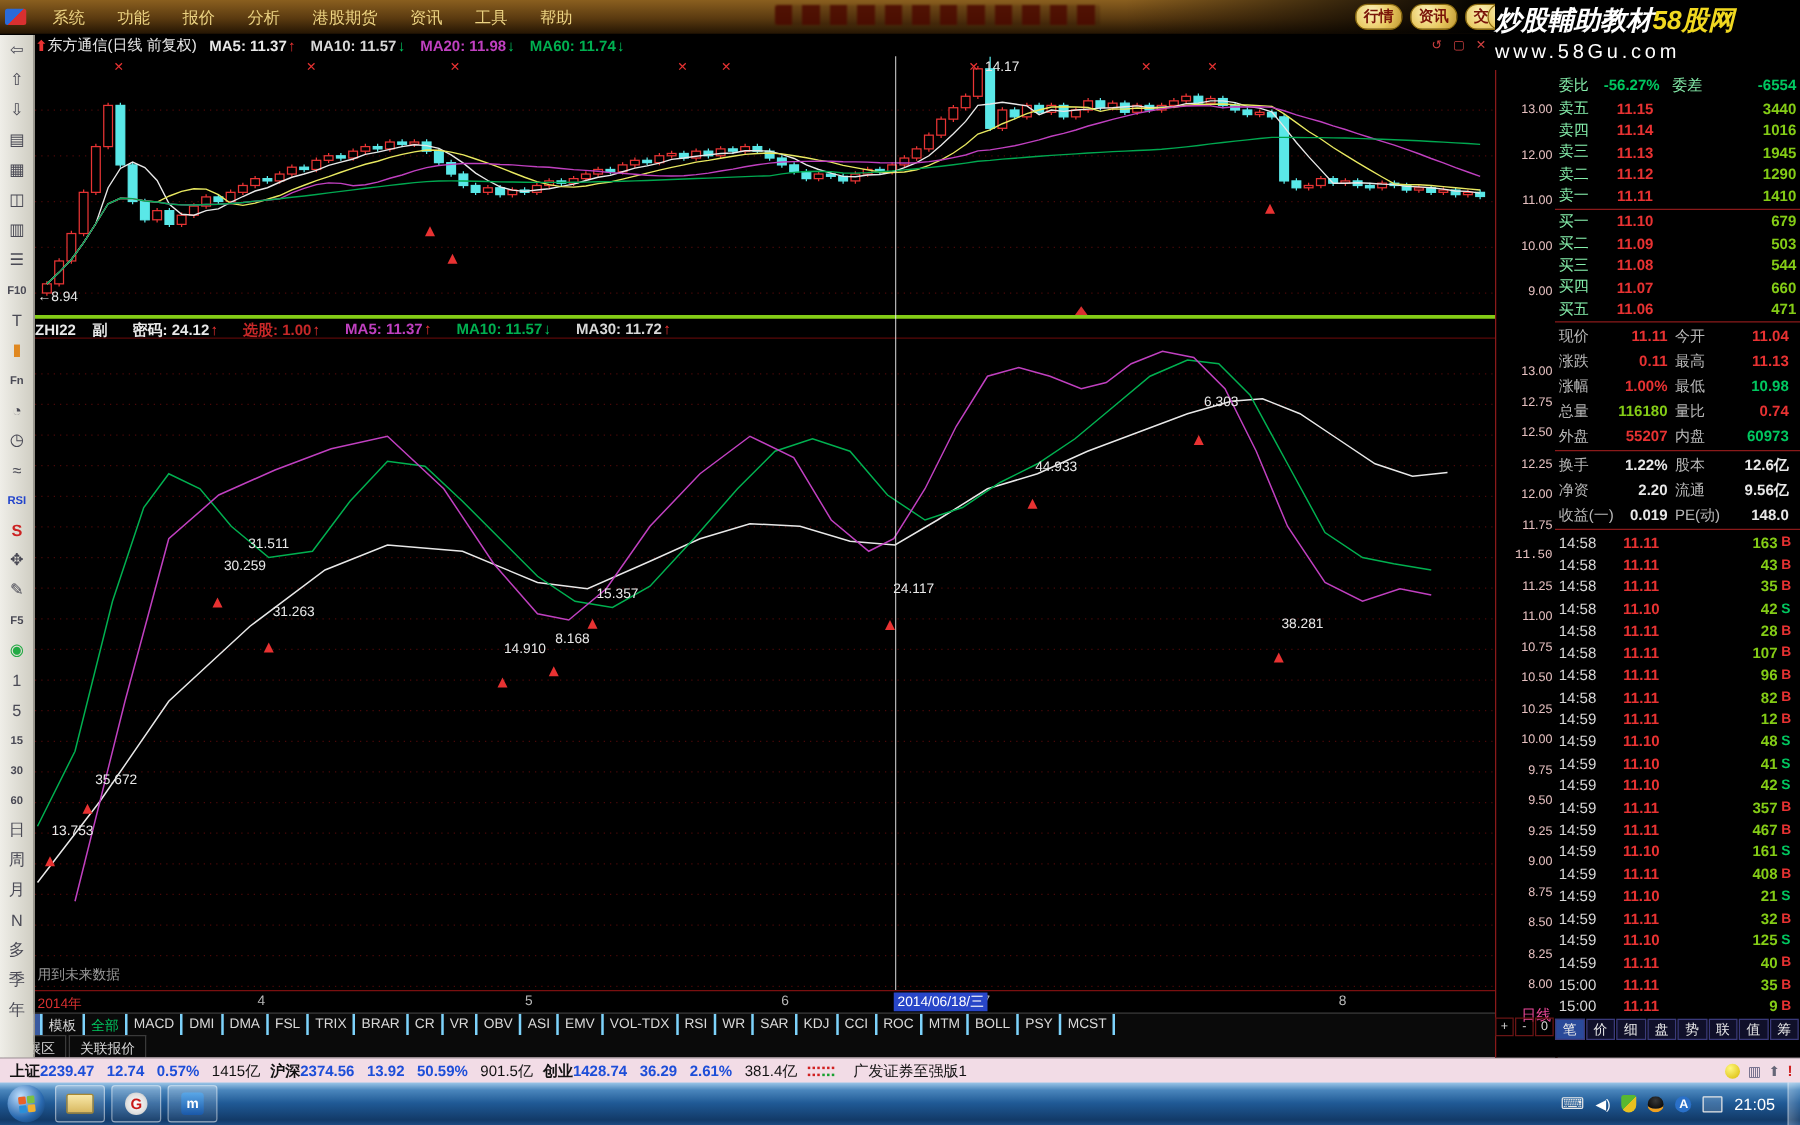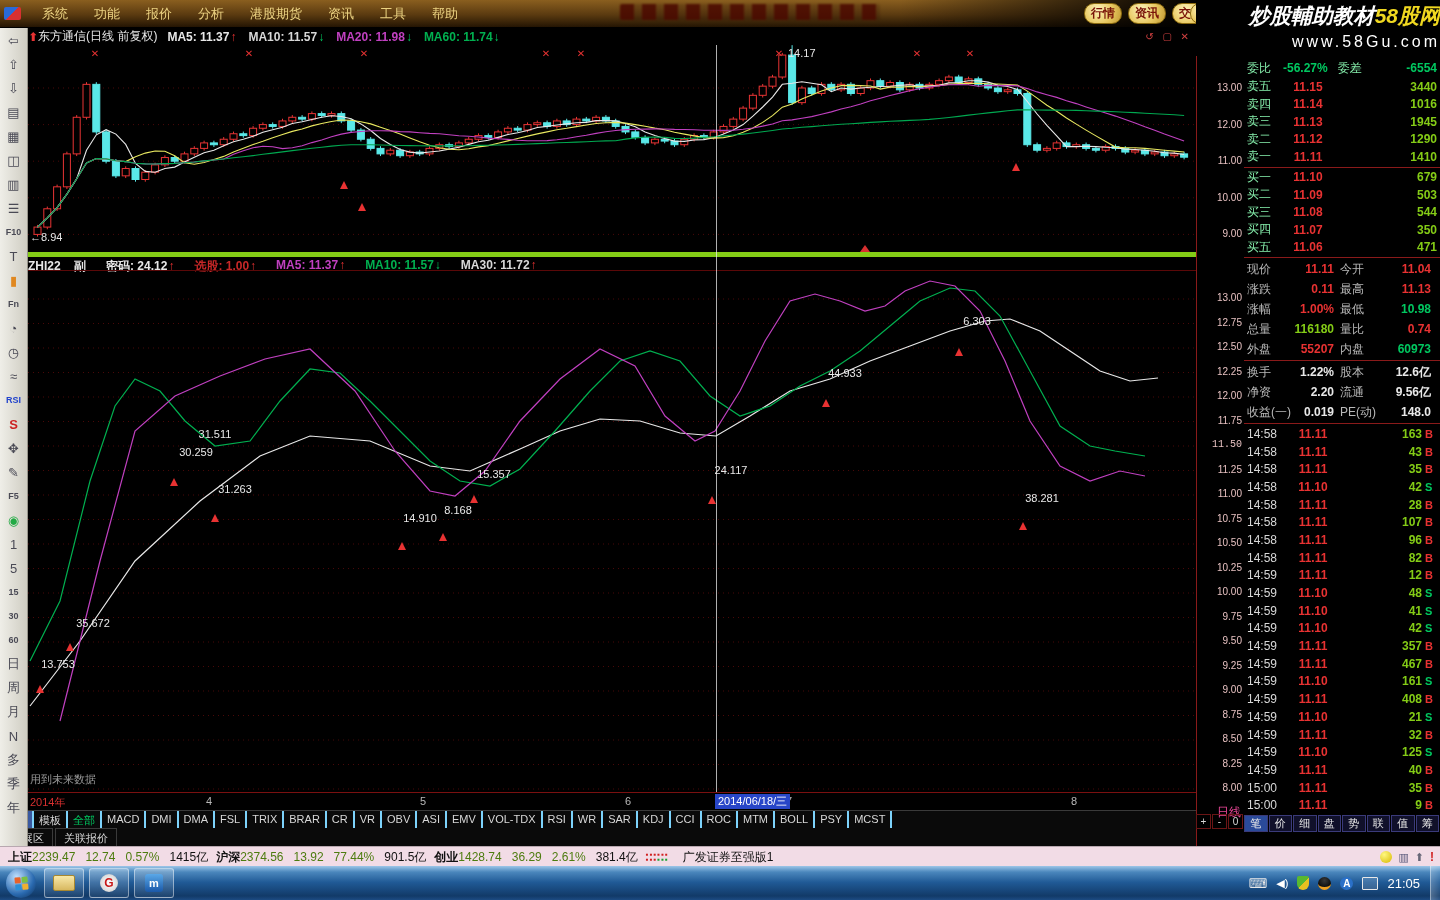--- a/index.html
+++ b/index.html
@@ -10,37 +10,37 @@
   .menubar{left:0;top:0;width:1440px;height:27px;background:linear-gradient(#8a5f1f,#5a3a10 55%,#241503);display:flex;align-items:center;z-index:5}
   .menufade{left:900px;top:0;width:540px;height:27px;background:linear-gradient(90deg,rgba(0,0,0,0),#000 55%);z-index:5}
   .logo{width:17px;height:13px;margin:0 8px 0 4px;background:linear-gradient(135deg,#2a6ad8 50%,#d83030 50%);border-radius:2px;z-index:6}
   .menu-item{color:#ecd382;font-size:13px;margin:0 13px;z-index:6;white-space:nowrap}
   .marquee{left:620px;top:4px;width:260px;height:16px;z-index:6;opacity:.85;filter:blur(1px);
            background:repeating-linear-gradient(90deg,#4a0800 0 14px,rgba(40,5,0,.2) 14px 22px);border-radius:2px}
   .gold-btn{background:radial-gradient(circle at 35% 30%,#fdf3bb,#e8c860 55%,#bf9630);border:1px solid #8a6a10;border-radius:10px;
             color:#7a1408;font-size:12px;font-weight:bold;padding:1px 6px;margin-left:6px;z-index:6;white-space:nowrap}
   .gold-half{width:14px;overflow:hidden}
   
-  .banner{left:1196px;top:0;width:244px;height:56px;background:#000;z-index:7;text-align:right}
+  .banner{left:1196px;top:0;width:244px;height:56px;background:#000;z-index:7;text-align:left}
   .banner .l1{font-size:21px;font-weight:bold;font-style:italic;color:#fff;margin-top:2px;white-space:nowrap}
   .banner .l1 .yel{color:#f0d820}
   .banner .l2{font-size:16px;color:#fff;letter-spacing:3px;margin-top:3px;white-space:nowrap}
   
   .chart-header{left:28px;top:28px;width:1168px;height:17px;background:#000;display:flex;align-items:center;font-size:12px;z-index:2;white-space:nowrap}
   .chart-header .title{color:#e8e8e8;margin-right:10px}
   .ma-item{margin-right:12px;font-weight:bold}
   .win-ctl{margin-left:auto;color:#d04040;font-size:10px;letter-spacing:3px;padding-right:4px}
   
   .toolbar{left:0;top:28px;width:27px;height:818px;background:linear-gradient(90deg,#efeee8,#cfcdc2);border-right:1px solid #97948a;
            display:flex;flex-direction:column;align-items:center;z-index:3}
   .tb-item{width:23px;height:24px;display:flex;align-items:center;justify-content:center;color:#4a4a55;font-size:13px;cursor:pointer}
   .tb-item.sm{font-size:9px;font-weight:bold}
   
   .kline-panel{left:28px;top:45px;width:1168px;height:207px}
-  .ind-header{left:28px;top:252px;width:1168px;height:18px;background:#000;border-top:5px solid #84cc16;display:flex;align-items:center;font-size:12px;white-space:nowrap}
+  .ind-header{left:28px;top:252px;width:1168px;height:18px;background:#000;border-top:3px solid #84cc16;display:flex;align-items:center;font-size:12px;white-space:nowrap}
   .ind-header span{margin-right:10px;font-weight:bold}
   .ind-panel{left:28px;top:270px;width:1168px;height:522px;border-top:1px solid #5a0808}
   .date-axis{left:28px;top:792px;width:1168px;height:18px;border-top:1px solid #7a1010;font-size:11px;background:#000}
   .date-axis .yr{position:absolute;left:2px;top:2px;color:#d83030}
   .dtick{position:absolute;top:2px;color:#b8b8b8}
   .dsel{position:absolute;top:1px;background:#2846c8;color:#fff;padding:0 3px;font-size:11px}
   .crosshair{left:716px;top:45px;width:1px;height:747px;background:rgba(235,235,235,.75);z-index:2}
   .divider-tri{left:860px;top:245px;width:0;height:0;border-left:5px solid transparent;border-right:5px solid transparent;border-bottom:7px solid #d83030;z-index:3}
   
   .tabs-row{left:0;top:810px;width:1196px;height:18px;background:#0a0a0a;border-top:1px solid #3a3a3a;display:flex;align-items:stretch;font-size:11px;overflow:hidden}
@@ -68,21 +68,21 @@
   .tick-row{display:flex;height:17.7px;align-items:center;padding:0 3px;font-size:12px;white-space:nowrap}
   .tick-row .t{color:#d8d8d8;width:40px}
   .tick-row .p{font-weight:bold;width:52px;text-align:center}
   .tick-row .v{flex:1;text-align:right;font-weight:bold;padding-right:3px}
   .tick-row .bs{width:12px;font-weight:bold;font-size:11px}
   .panel-tabs{display:flex;height:17px;margin-top:1px}
   .ptab{flex:1;text-align:center;color:#e8e8e8;font-size:11px;border:1px solid #3a3a7a;background:#10102a;margin-right:1px;cursor:pointer}
   .ptab.active{background:#2a4a9a}
   
   .statusbar{left:0;top:846px;width:1440px;height:20px;background:#f2dce6;border-top:1px solid #b8a8b0;display:flex;align-items:center;font-size:12px;color:#111;white-space:nowrap}
-  .sb-red{color:#4d7c0f;font-weight:normal}
+  .sb-red{color:#1d4ed8;font-weight:bold}
   .sb-name{font-weight:bold;margin-left:8px}
   .sb-dash{display:inline-block;margin:0 8px;line-height:5px;font-size:8px;letter-spacing:1px}
   .sb-icons{margin-left:auto;display:flex;align-items:center;margin-right:6px}
   .sb-icons>div{margin-left:6px}
   
   .taskbar{left:0;top:866px;width:1440px;height:34px;background:linear-gradient(#9cc6e8,#4a86bc 18%,#205a96 48%,#123a68 88%,#1c4b82);display:flex;align-items:center;z-index:9}
   .orb{width:30px;height:30px;border-radius:50%;margin:0 8px 0 6px;background:radial-gradient(circle at 35% 30%,#bfe0ff,#2a6ab0 60%,#0c2d55);display:flex;align-items:center;justify-content:center;cursor:pointer}
   .orbflag{width:13px;height:13px;display:grid;grid-template-columns:6px 6px;grid-template-rows:6px 6px;gap:1px;transform:rotate(-6deg)}
   .orbflag i{border-radius:1px}
   .task-ico{width:38px;height:28px;border:1px solid rgba(255,255,255,.45);border-radius:3px;background:linear-gradient(rgba(255,255,255,.25),rgba(255,255,255,.05));
@@ -627,21 +627,21 @@
           <span class="q-val yel" style="margin-left: auto;">503</span>
         </div>
         <div class="q-row">
           <span class="q-lab">买三</span>
           <span class="q-val red" style="width: 50px; text-align: center;">11.08</span>
           <span class="q-val yel" style="margin-left: auto;">544</span>
         </div>
         <div class="q-row">
           <span class="q-lab">买四</span>
           <span class="q-val red" style="width: 50px; text-align: center;">11.07</span>
-          <span class="q-val yel" style="margin-left: auto;">350</span>
+          <span class="q-val yel" style="margin-left: auto;">660</span>
         </div>
         <div class="q-row">
           <span class="q-lab">买五</span>
           <span class="q-val red" style="width: 50px; text-align: center;">11.06</span>
           <span class="q-val yel" style="margin-left: auto;">471</span>
         </div>
       </div>
     <div class="sep"></div>
     <div id="info">
         <div class="info-row">
@@ -845,21 +845,21 @@
 
   <div class="abs statusbar" id="statusbar">
       <span class="sb-name">上证</span>
       <span class="sb-red">2239.47</span>
       <span class="sb-red" style="margin-left: 10px;">12.74</span>
       <span class="sb-red" style="margin-left: 10px;">0.57%</span>
       <span style="margin-left: 10px;">1415亿</span>
       <span class="sb-name">沪深</span>
       <span class="sb-red">2374.56</span>
       <span class="sb-red" style="margin-left: 10px;">13.92</span>
-      <span class="sb-red" style="margin-left: 10px;">77.44%</span>
+      <span class="sb-red" style="margin-left: 10px;">50.59%</span>
       <span style="margin-left: 10px;">901.5亿</span>
       <span class="sb-name">创业</span>
       <span class="sb-red">1428.74</span>
       <span class="sb-red" style="margin-left: 10px;">36.29</span>
       <span class="sb-red" style="margin-left: 10px;">2.61%</span>
       <span style="margin-left: 10px;">381.4亿</span>
       <span class="sb-dash"><span style="color:#d02020">▪▪▪▪▪▪</span><br><span style="color:#d02020">▪▪▪</span><span style="color:#18a030">▪▪▪</span></span>
       <span style="margin-left: 6px;">广发证券至强版1</span>
       <div class="sb-icons">
         <div style="width: 12px; height: 12px; border-radius: 50%; background: radial-gradient(circle at 35% 30%, rgb(255, 248, 128), rgb(216, 184, 0));"></div>

